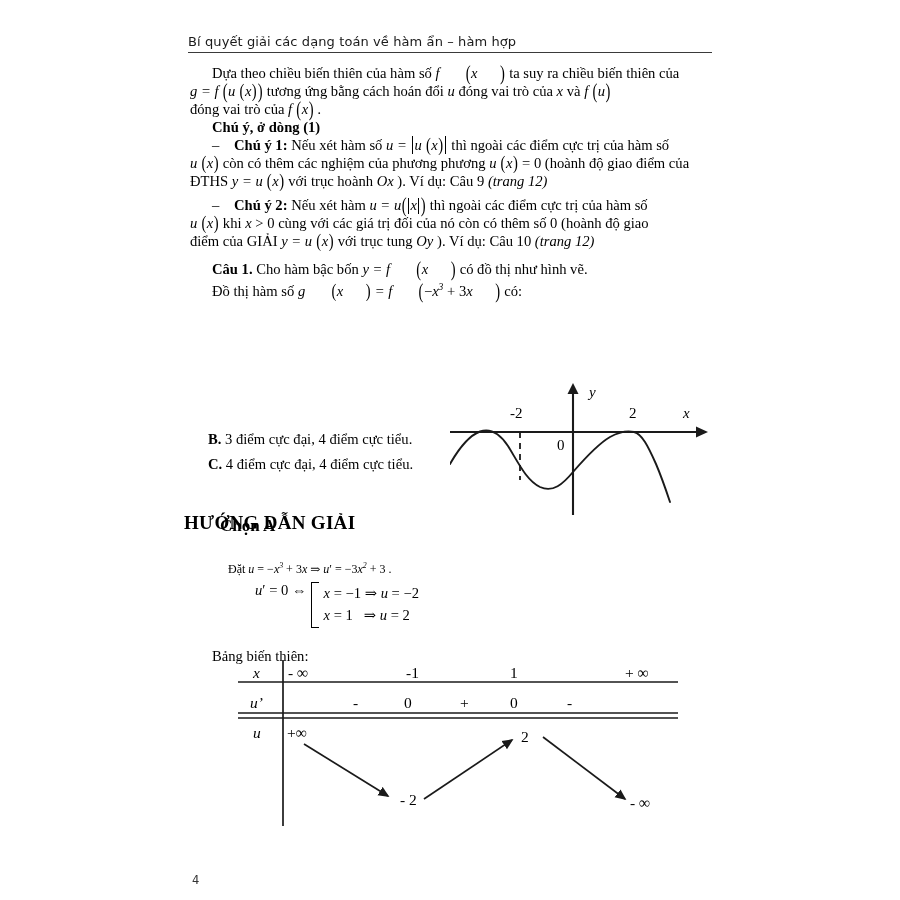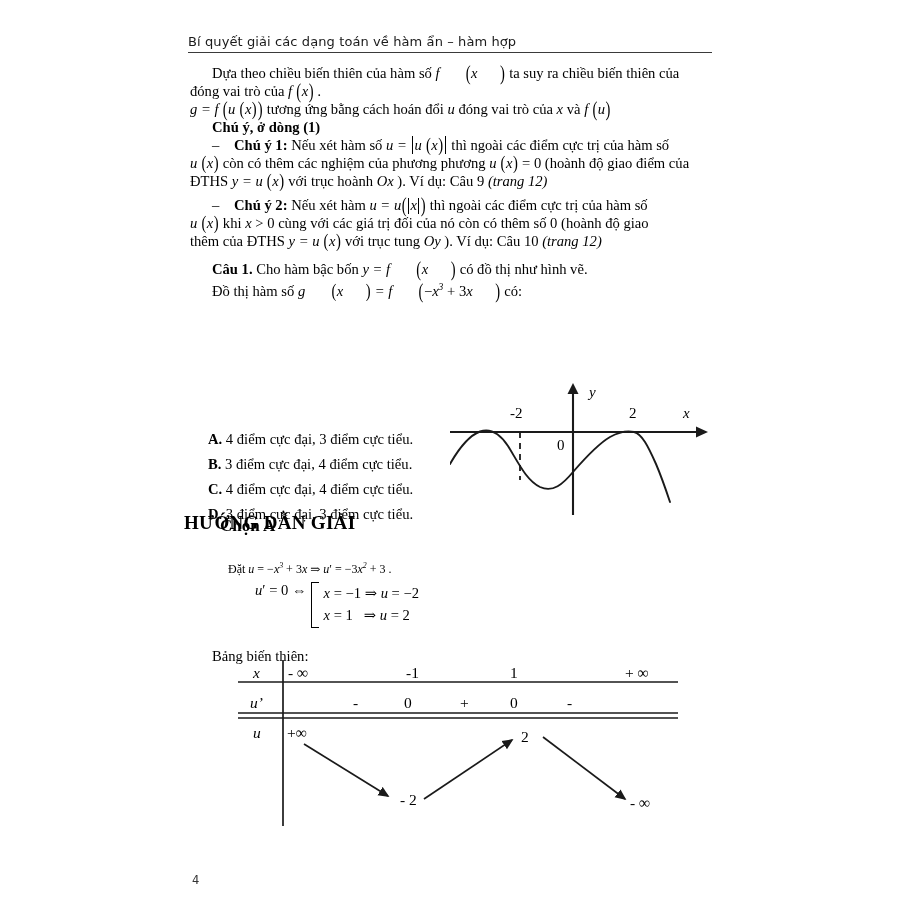--- a/index.html
+++ b/index.html
@@ -227,34 +227,34 @@
 
   <div class="content">
 
     <div class="p indent">
       <span>Dựa theo chiều biến thiên của hàm số</span>
       <span class="m"><i>f</i> <span class="big-paren">(</span><i>x</i><span class="big-paren">)</span></span>
       <span>ta suy ra chiều biến thiên của</span>
     </div>
 
     <div class="p">
-      <span>đóng vai trò của</span>
-      <span class="m"><i>f</i> <span class="big-paren">(</span><i>x</i><span class="big-paren">)</span> .</span>
-    </div>
-
-    <div class="p">
       <span class="m"><i>g</i> = <i>f</i> <span class="big-paren">(</span><i>u</i> <span class="mid-paren">(</span><i>x</i><span class="mid-paren">)</span><span class="big-paren">)</span></span>
       <span>tương ứng bằng cách hoán đổi</span>
       <span class="m">u</span>
       <span>đóng vai trò của</span>
       <span class="m">x</span>
       <span>và</span>
       <span class="m"><i>f</i> <span class="big-paren">(</span><i>u</i><span class="big-paren">)</span></span>
     </div>
 
+    <div class="p">
+      <span>đóng vai trò của</span>
+      <span class="m"><i>f</i> <span class="big-paren">(</span><i>x</i><span class="big-paren">)</span> .</span>
+    </div>
+
     <div class="p indent bold">Chú ý, ở dòng (1)</div>
 
     <div class="p dash-line" style="padding-left:44px">
       <span class="dash-mark">–</span>
       <span class="bold">Chú ý 1:</span>
       <span>Nếu xét hàm số</span>
       <span class="m"><i>u</i> = <span class="bar"></span><i>u</i> <span class="mid-paren">(</span><i>x</i><span class="mid-paren">)</span><span class="bar"></span></span>
       <span>thì ngoài các điểm cực trị của hàm số</span>
     </div>
 
@@ -283,21 +283,21 @@
     </div>
 
     <div class="p">
       <span class="m"><i>u</i> <span class="mid-paren">(</span><i>x</i><span class="mid-paren">)</span></span>
       <span>khi</span>
       <span class="m"><i>x</i> <span class="up">&gt; 0</span></span>
       <span>cùng với các giá trị đối của nó còn có thêm số 0 (hoành độ giao</span>
     </div>
 
     <div class="p">
-      <span>thêm của ĐTHS</span>
+      <span>điểm của GIẢI</span>
       <span class="m"><i>y</i> = <i>u</i> <span class="mid-paren">(</span><i>x</i><span class="mid-paren">)</span></span>
       <span>với trục tung</span>
       <span class="m">Oy</span>
       <span>). Ví dụ: Câu 10</span>
       <span class="ital">(trang 12)</span>
     </div>
 
     <div class="p indent" style="margin-top:10px">
       <span class="bold">Câu 1.</span>
       <span>Cho hàm bậc bốn</span>
@@ -308,34 +308,26 @@
     <div class="p indent">
       <span>Đồ thị hàm số</span>
       <span class="m"><i>g</i> <span class="mid-paren">(</span><i>x</i><span class="mid-paren">)</span> = <i>f</i> <span class="big-paren">(</span><span class="up">−</span><i>x</i><span class="sup">3</span> <span class="up">+ 3</span><i>x</i><span class="big-paren">)</span></span>
       <span>có:</span>
     </div>
 
   </div>
 
   <div class="choices">
     <div class="choice">
-      <span class="lbl">A.</span>
-      <span>4  điểm cực đại, 3  điểm cực tiểu.</span>
-    </div>
-    <div class="choice">
       <span class="lbl">B.</span>
       <span>3  điểm cực đại, 4  điểm cực tiểu.</span>
     </div>
     <div class="choice">
       <span class="lbl">C.</span>
       <span>4  điểm cực đại, 4  điểm cực tiểu.</span>
-    </div>
-    <div class="choice">
-      <span class="lbl">D.</span>
-      <span>3  điểm cực đại, 3  điểm cực tiểu.</span>
     </div>
   </div>
 
   <div class="figure">
     <svg width="265" height="140" viewBox="0 0 265 140">
 
       <line x1="0" y1="52" x2="246" y2="52" stroke="#1a1a1a" stroke-width="2.1"></line>
       <polygon points="246,46.5 258,52 246,57.5" fill="#1a1a1a"></polygon>
 
       <line x1="123" y1="135" x2="123" y2="14" stroke="#1a1a1a" stroke-width="2.1"></line>

